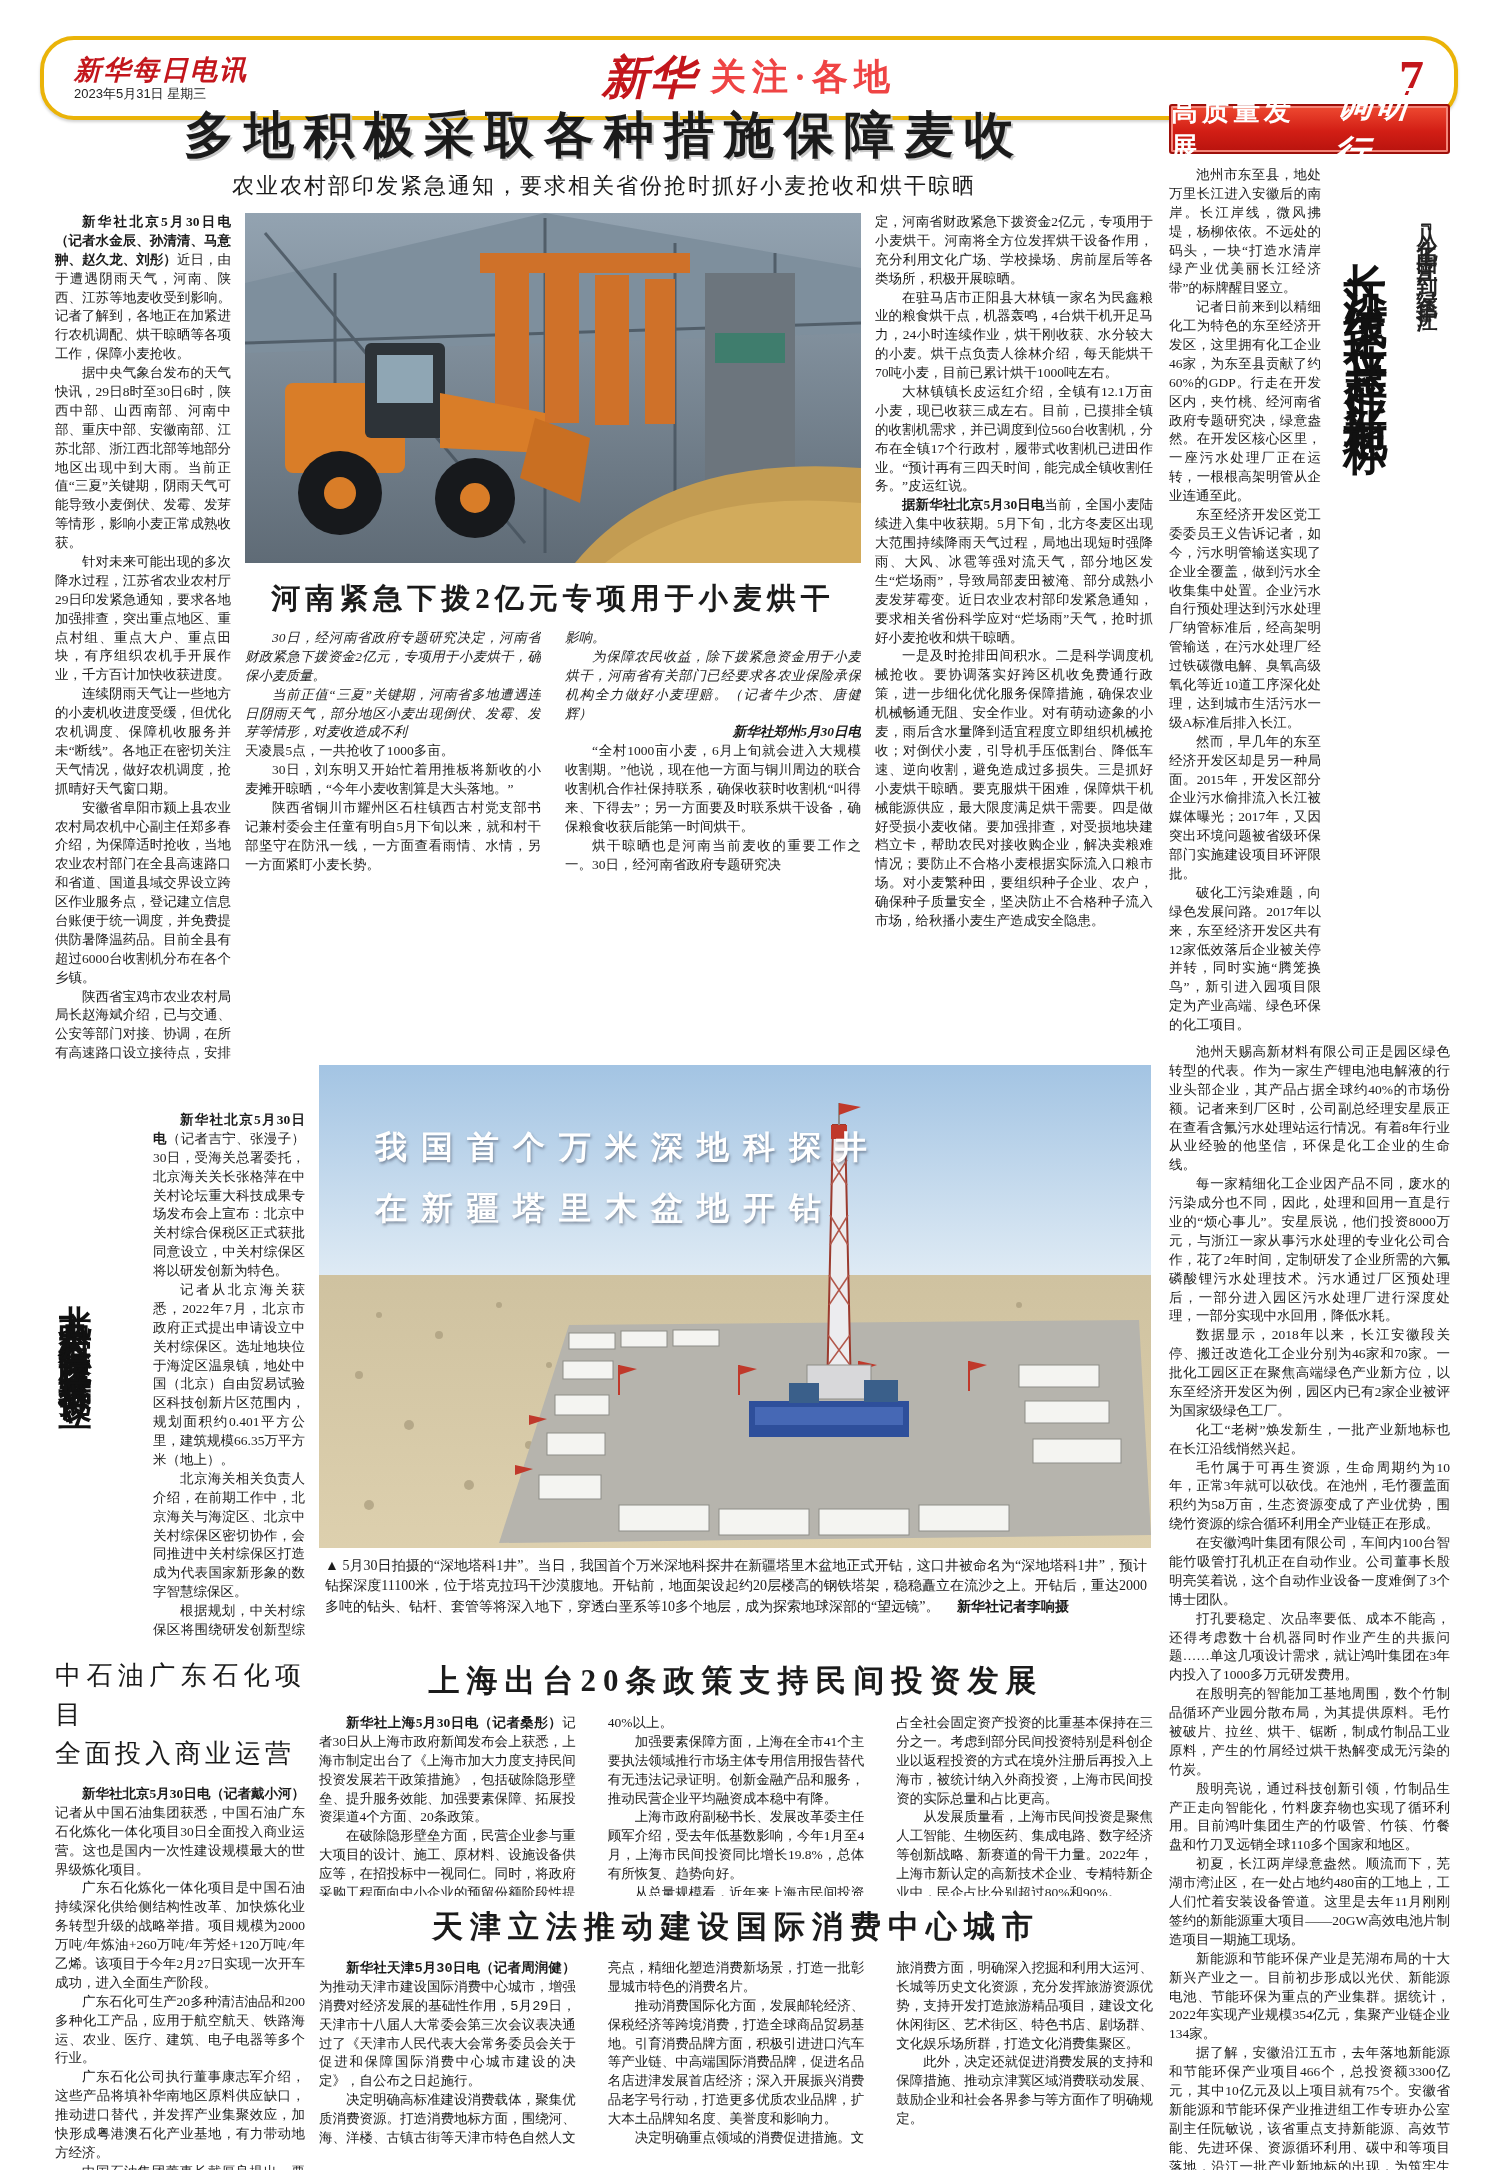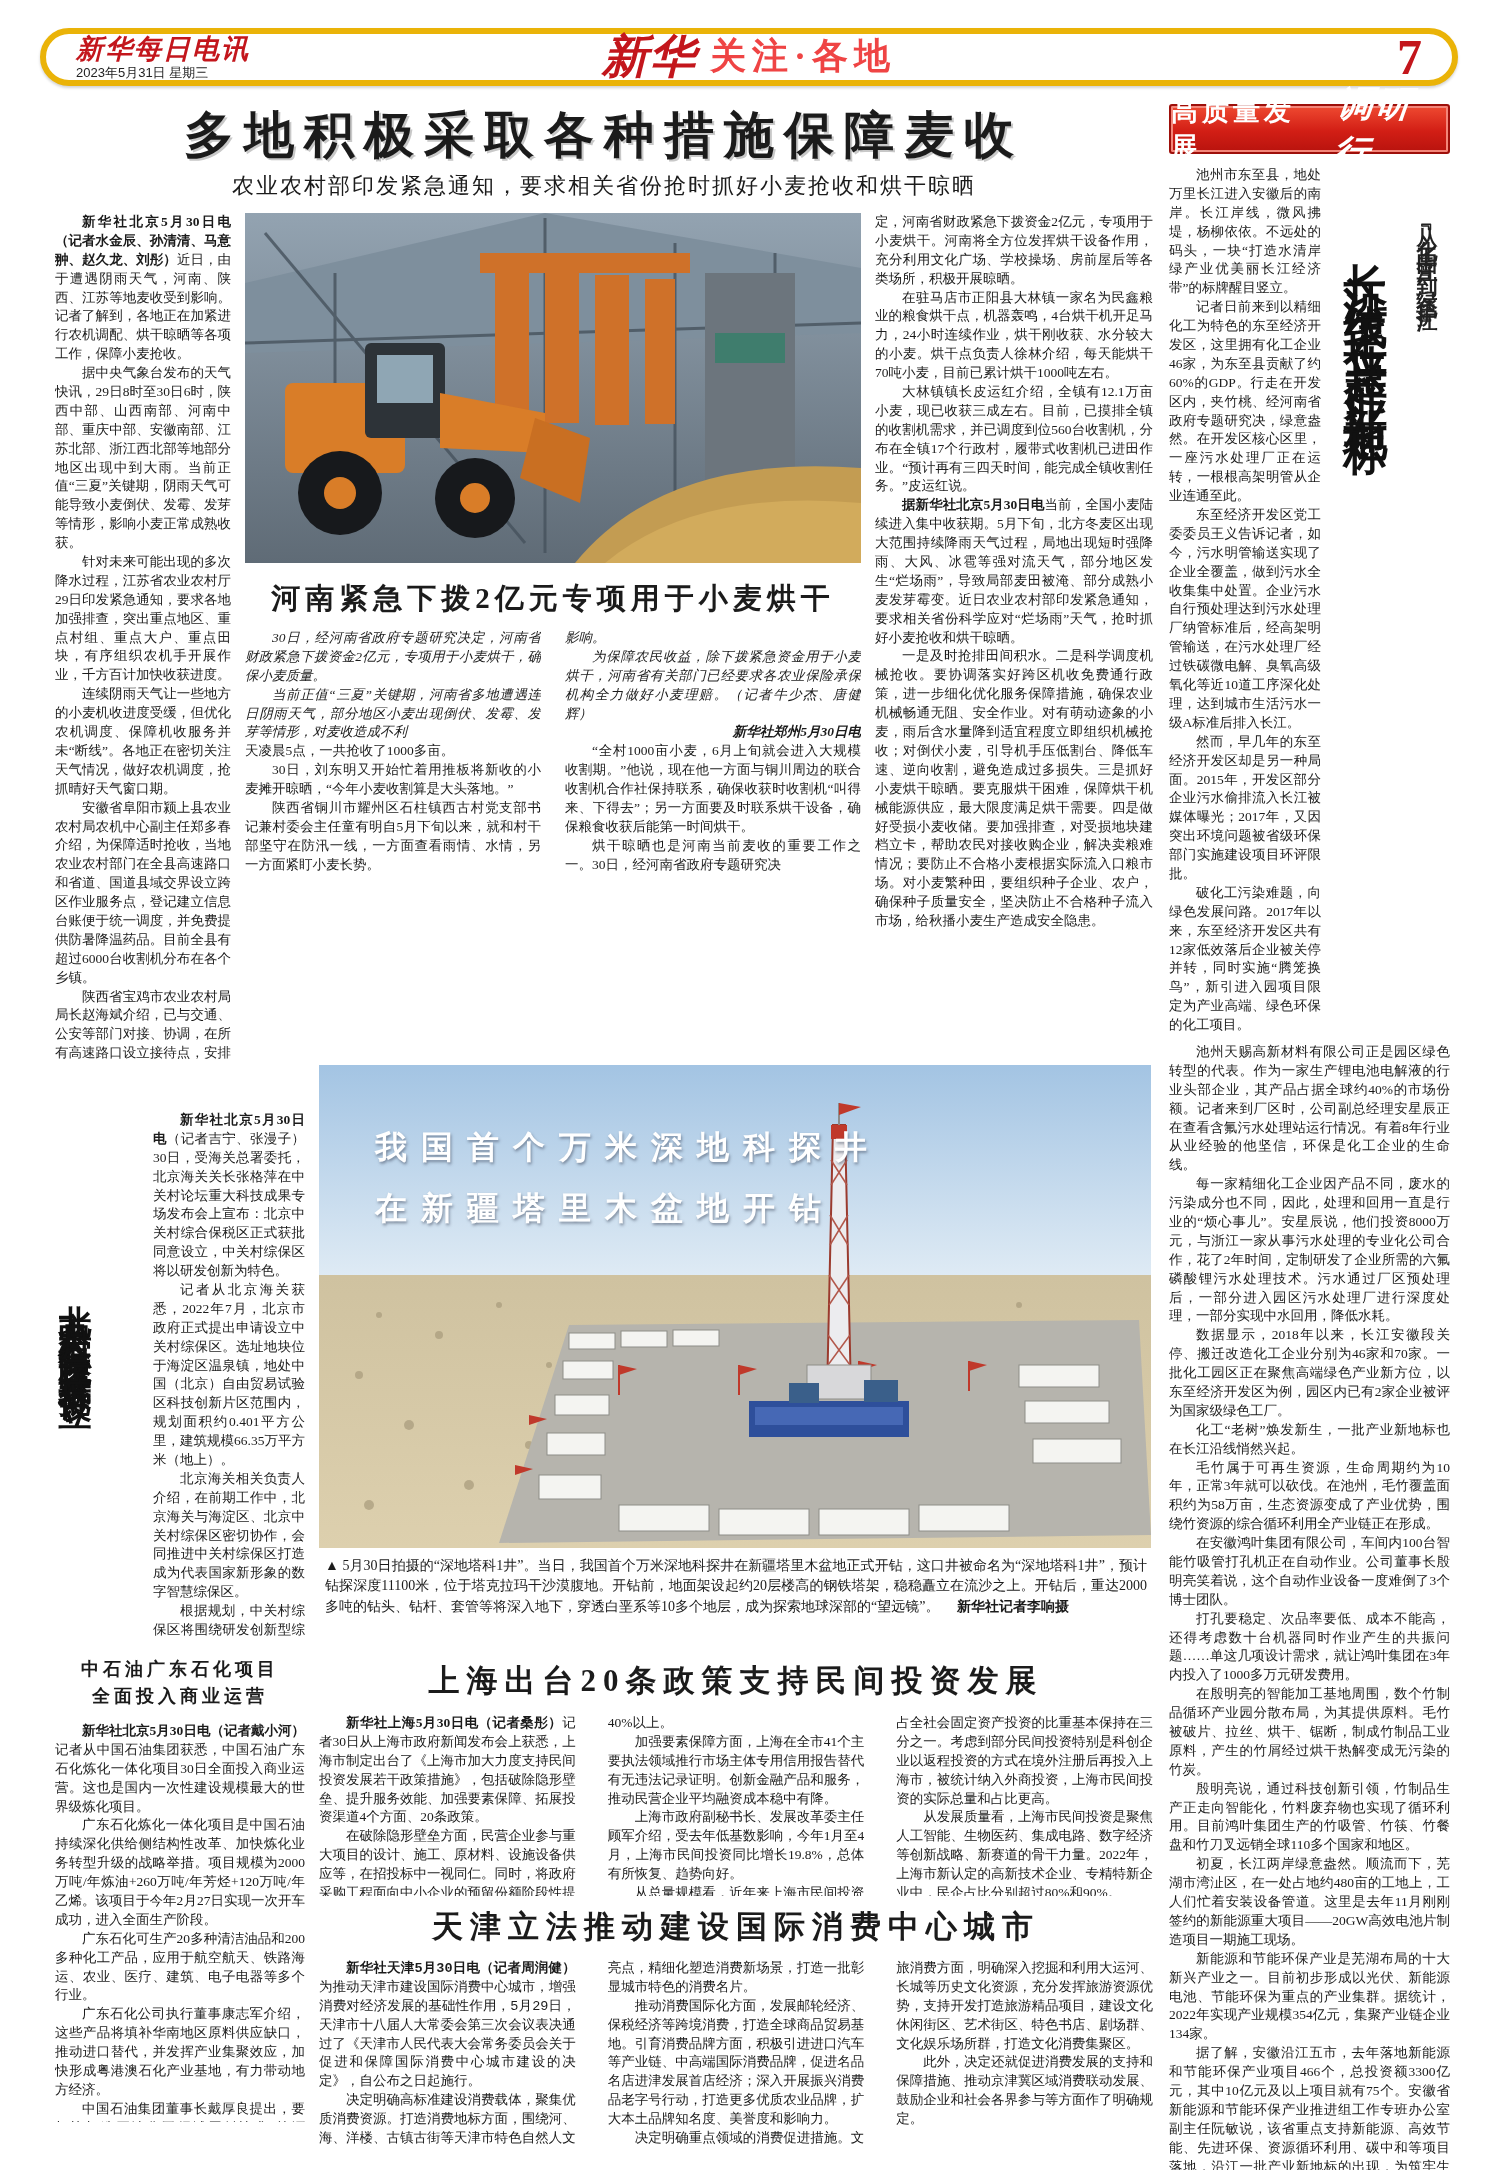--- a/index.html
+++ b/index.html
@@ -3,22 +3,22 @@
 <meta charset="utf-8">
 <style>
   html,body{margin:0;padding:0;}
   body{
     width:1500px;height:2170px;overflow:hidden;background:#ffffff;
     font-family:"Liberation Serif","DejaVu Serif",serif;color:#1b1b1b;
     position:relative;
   }
   
   .header-band{
-    position:absolute;left:40px;top:28px;width:1418px;height:58px;
-    border:6px solid #eab308;border-radius:34px;
+    position:absolute;left:40px;top:36px;width:1418px;height:84px;
+    border:4px solid #eab308;border-radius:34px;
     box-shadow:0 2px 3px rgba(0,0,0,.18);
     display:flex;align-items:center;padding:0 30px;box-sizing:border-box;background:#fff;
   }
   .masthead{display:flex;flex-direction:column;line-height:1.05;}
   .masthead-logo{font-size:27px;font-weight:900;font-style:italic;color:#c3161c;letter-spacing:2px;}
   .masthead-date{font-size:13px;color:#222;margin-top:3px;font-family:"Liberation Sans",sans-serif;}
   .header-center{position:absolute;left:0;right:0;text-align:center;pointer-events:none;}
   .brand-script{font-size:46px;font-weight:900;font-style:italic;color:#c3161c;vertical-align:-4px;letter-spacing:1px;}
   .section-title{font-size:36px;font-weight:900;color:#ef4444;letter-spacing:6px;margin-left:10px;}
   .page-number{margin-left:auto;font-size:50px;font-weight:900;color:#c3161c;font-family:"Liberation Serif",serif;}
@@ -61,21 +61,21 @@
   .zgc-text{flex:1;}
   .well-block{flex:1;display:flex;flex-direction:column;}
   .photo2{position:relative;width:100%;height:483px;flex:none;}
   .well-overlay{
     position:absolute;left:56px;top:52px;color:#fff;font-size:32px;font-weight:600;
     letter-spacing:14px;line-height:1.9;text-shadow:1px 2px 3px rgba(60,70,90,.55);
   }
   
   .bottom-band{display:flex;gap:14px;flex:1;margin-top:10px;}
   .petro-block{width:250px;}
-  .petro-headline{text-align:center;font-size:18px;font-weight:700;letter-spacing:4px;line-height:1.5;margin:6px 0 12px 0;}
+  .petro-headline{font-size:26px;font-weight:400;letter-spacing:4px;line-height:1.5;margin:6px 0 12px 0;}
   .mid-articles{flex:1;display:flex;flex-direction:column;}
   .mid-headline{text-align:center;font-size:31px;font-weight:900;letter-spacing:7px;margin:10px 0 12px 0;}
   .three-cols{display:flex;gap:32px;overflow:hidden;}
   .three-cols .col{flex:1;}
   .sh-cols{height:182px;}
   .tj-cols{height:186px;font-family:Liberation Mono, monospace;}
   
   .badge{
     height:46px;border-radius:3px;
     background:linear-gradient(180deg,#ef4a31 0%,#d21e15 55%,#b8130e 100%);

